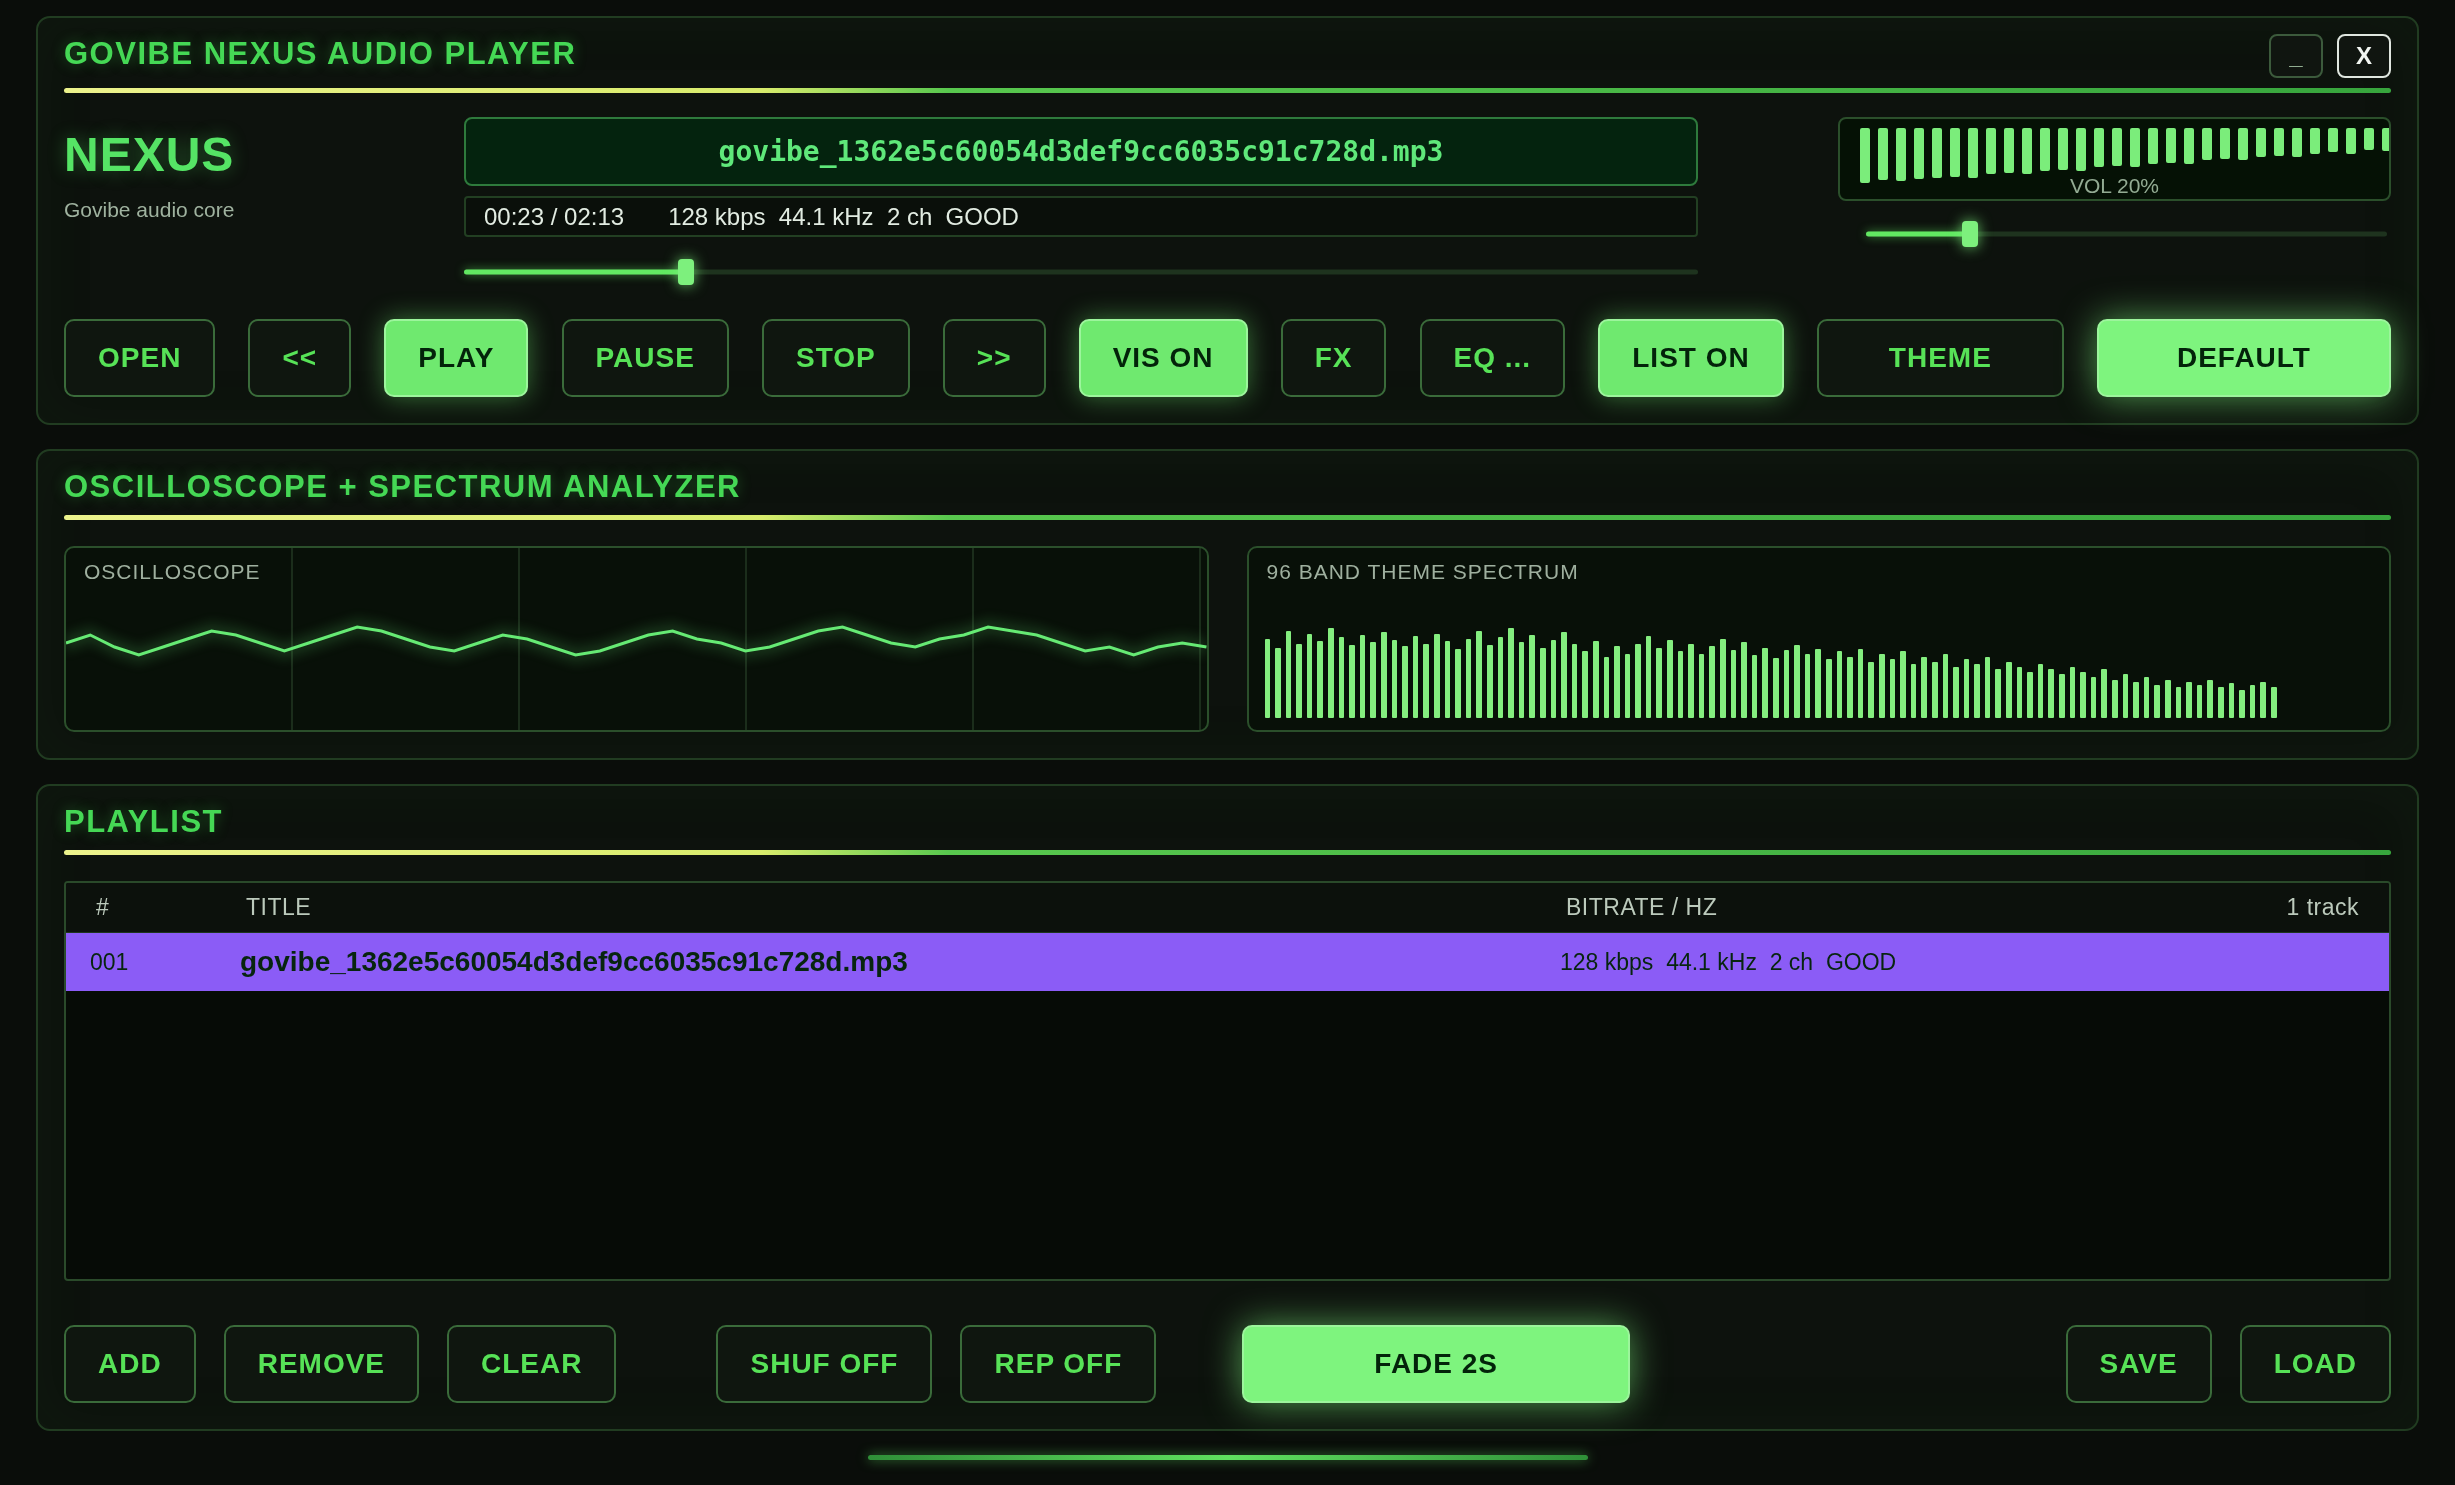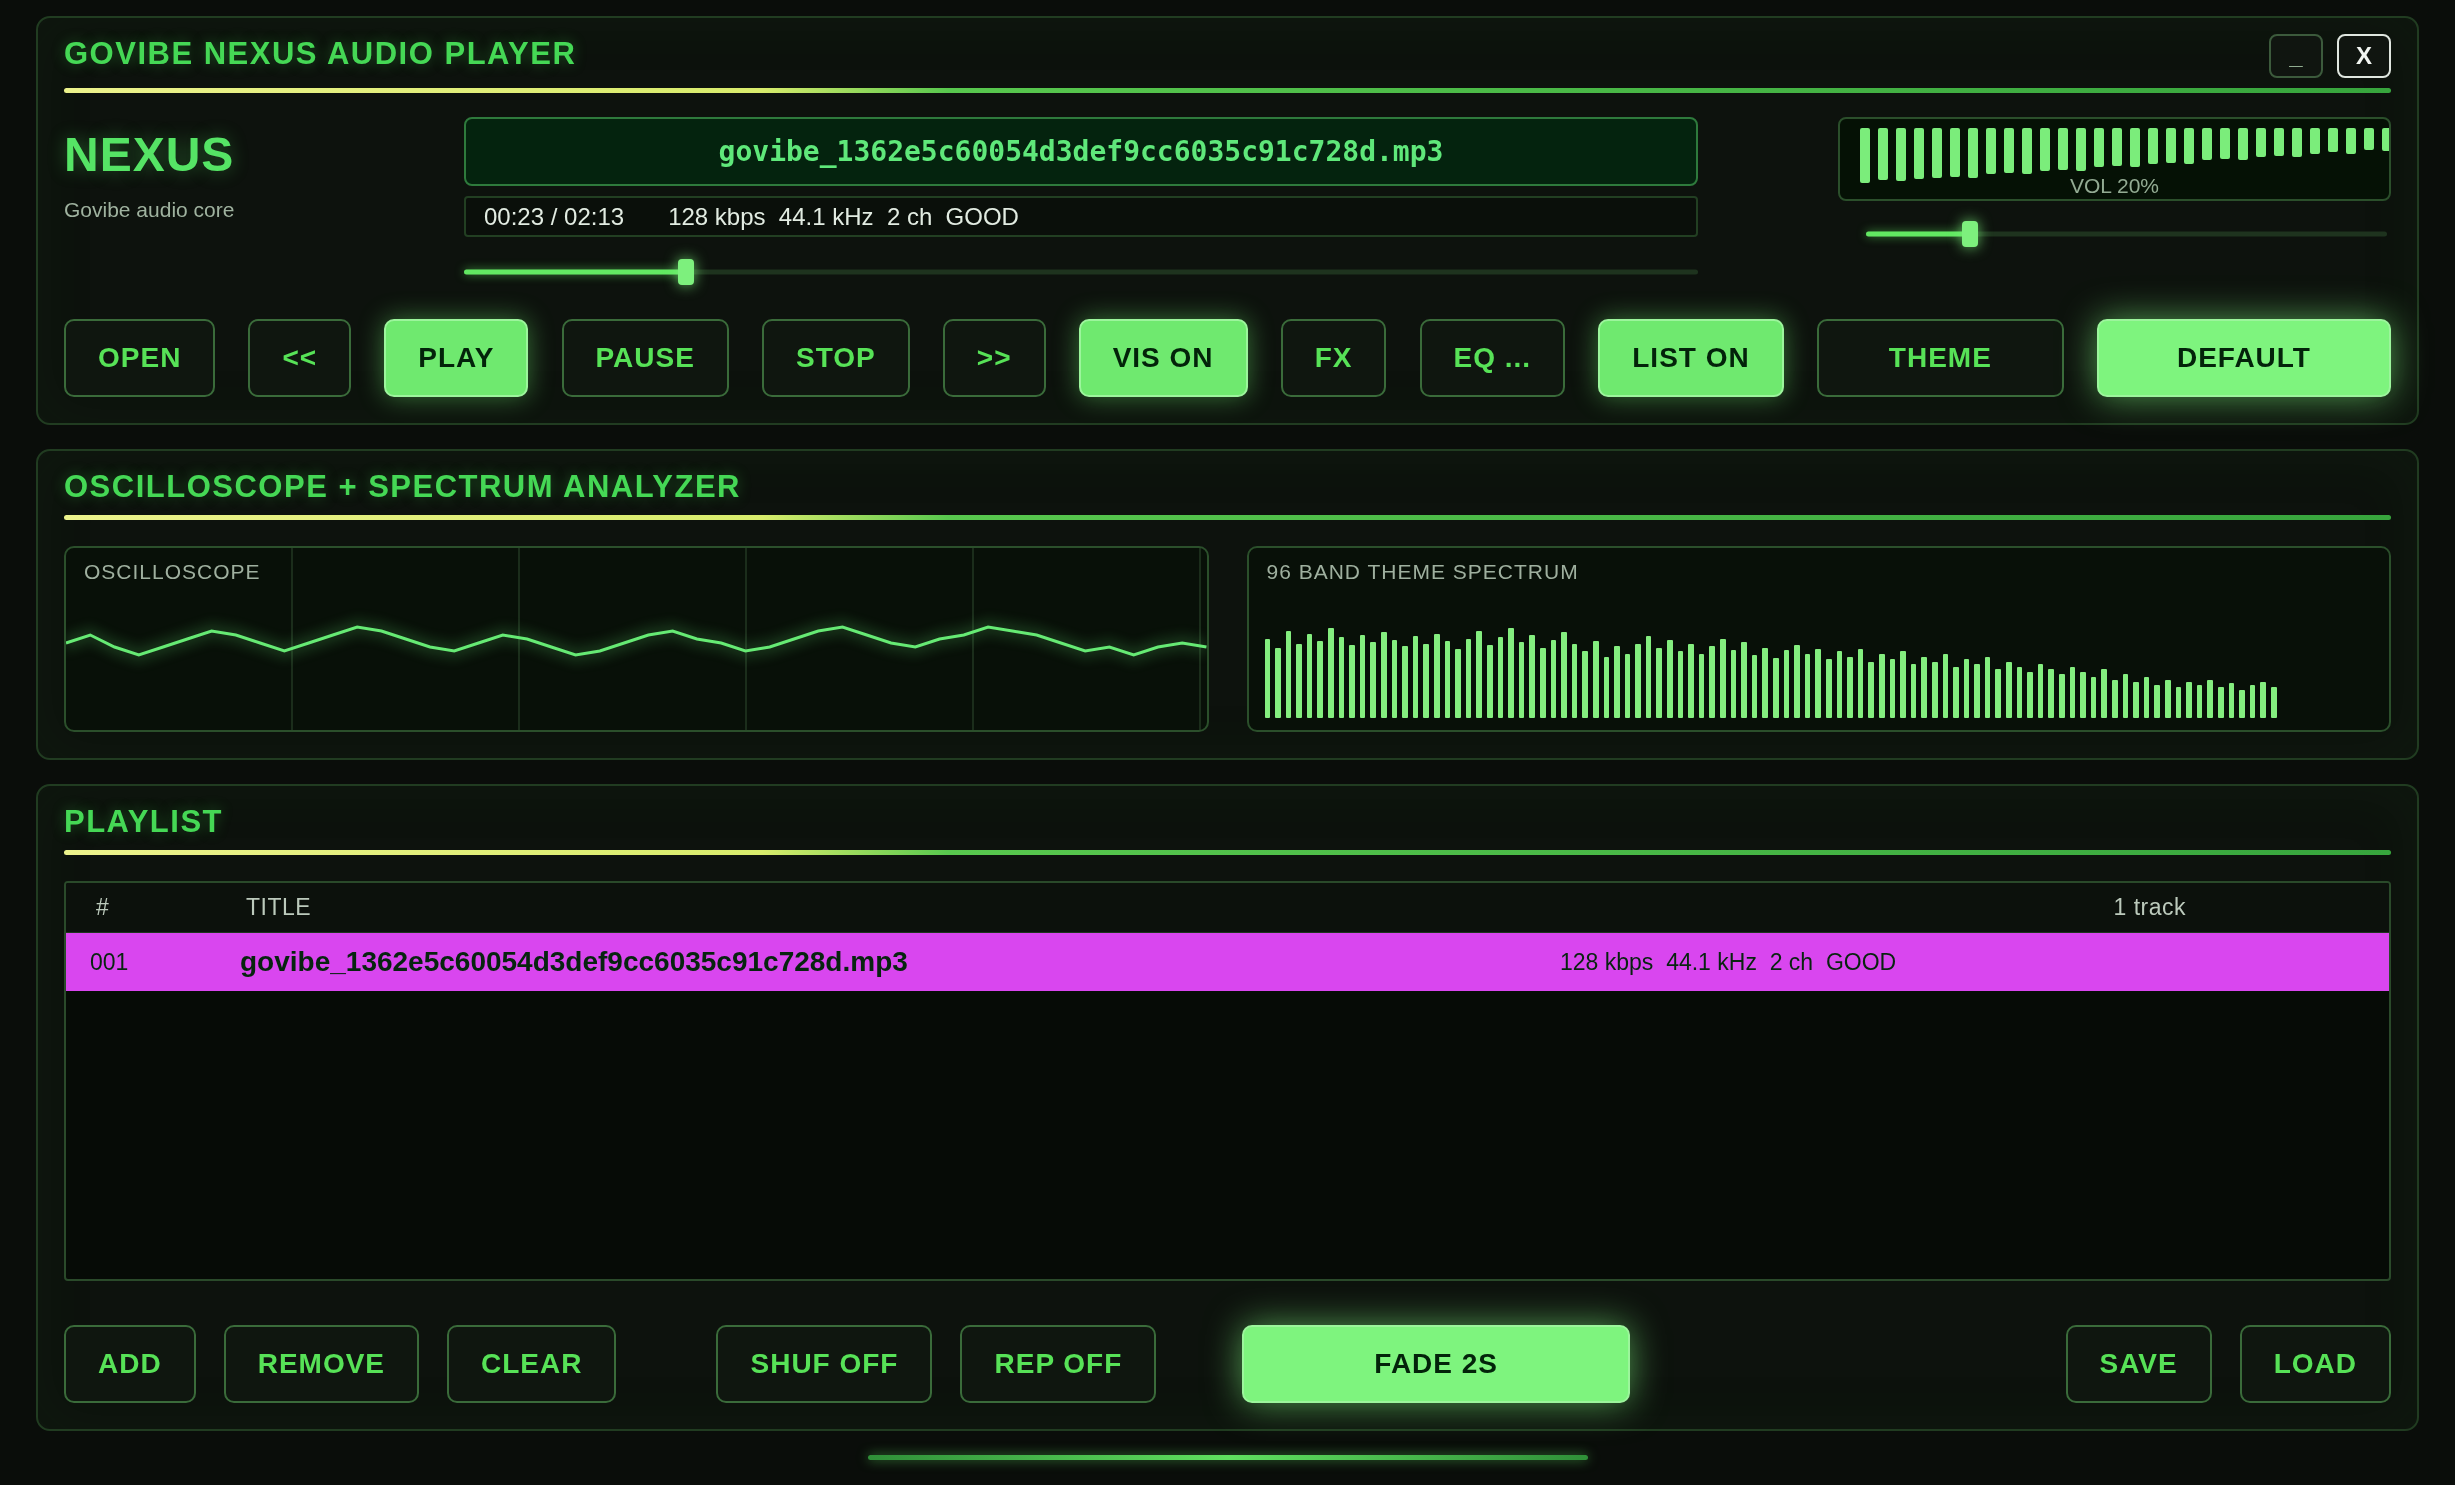--- a/index.html
+++ b/index.html
@@ -98,21 +98,21 @@
   .spec-bar { width:5.6px; flex:none; background:#84ee7f; border-radius:1px; }
 
   
   .pl-table { margin-top:26px; border:2px solid #2a4a2a; border-radius:4px; background:#060b06;
     height:400px; overflow:hidden; }
   .pl-header, .pl-row { display:grid; grid-template-columns:150px 1320px 620px 1fr; align-items:center; padding:0 30px; }
   .pl-header { height:50px; background:#0c110c; border-bottom:1px solid #1e351e;
     color:#bccabc; font-size:23px; letter-spacing:.5px; }
   .pl-count { text-align:right; }
   .pl-row { height:58px; cursor:pointer; }
-  .pl-row.selected { background:#d946ef; color:#07250f;padding-left:24px; }
+  .pl-row.selected { background:#8b5cf6; color:#07250f;padding-left:24px; }
   .pl-row .num { font-size:23px; }
   .pl-row .t { font-size:28px; font-weight:bold; }
   .pl-row .meta { font-size:23px; white-space:pre; }
 
   .pl-btn-row { margin-top:44px; display:flex; align-items:center; gap:28px; }
   .spacer-s { width:30px; flex:none; }
   .spacer-m { width:44px; flex:none; }
   .btn.fade { padding:2px 130px; }
   .ml-auto { margin-left:auto; }
 
@@ -326,20 +326,21 @@
 </section>
 
 <section class="panel">
   <h2 class="panel-title">PLAYLIST</h2>
   <div class="accent-line"></div>
 
   <div class="pl-table">
     <div class="pl-header">
       <div>#</div>
       <div>TITLE</div>
+      <div>BITRATE / HZ</div>
       <div class="pl-count">1 track</div>
     </div>
     <div class="pl-row selected">
       <div class="num">001</div>
       <div class="t">govibe_1362e5c60054d3def9cc6035c91c728d.mp3</div>
       <div class="meta">128 kbps  44.1 kHz  2 ch  GOOD</div>
       <div></div>
     </div>
   </div>
 

